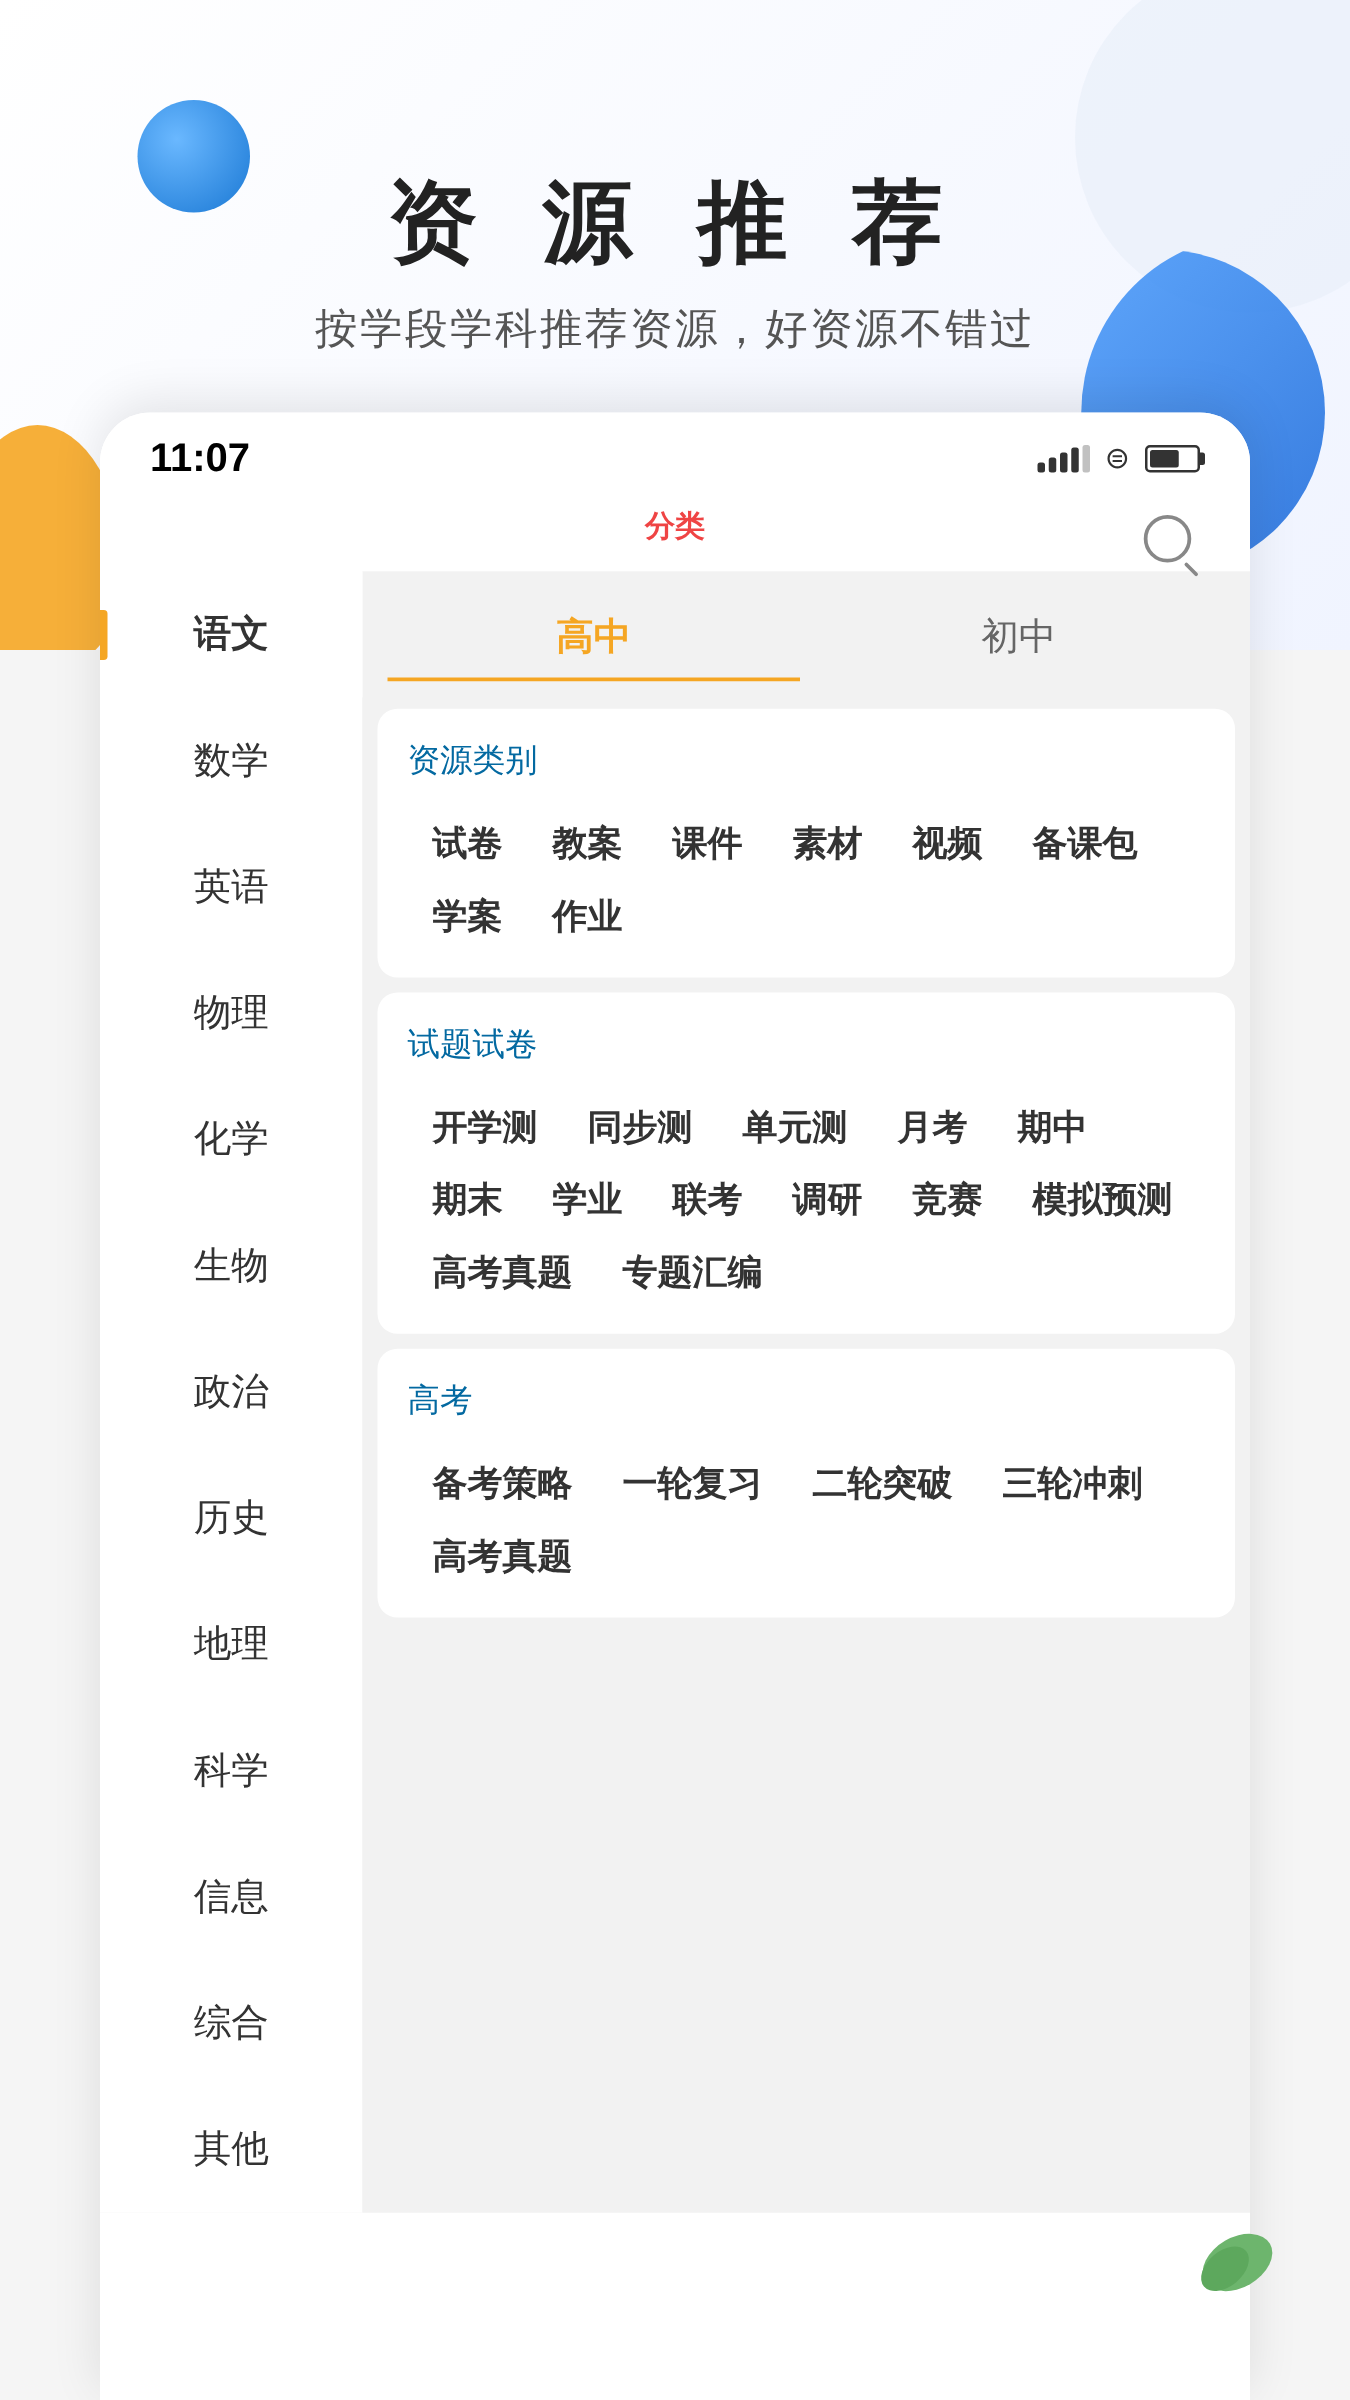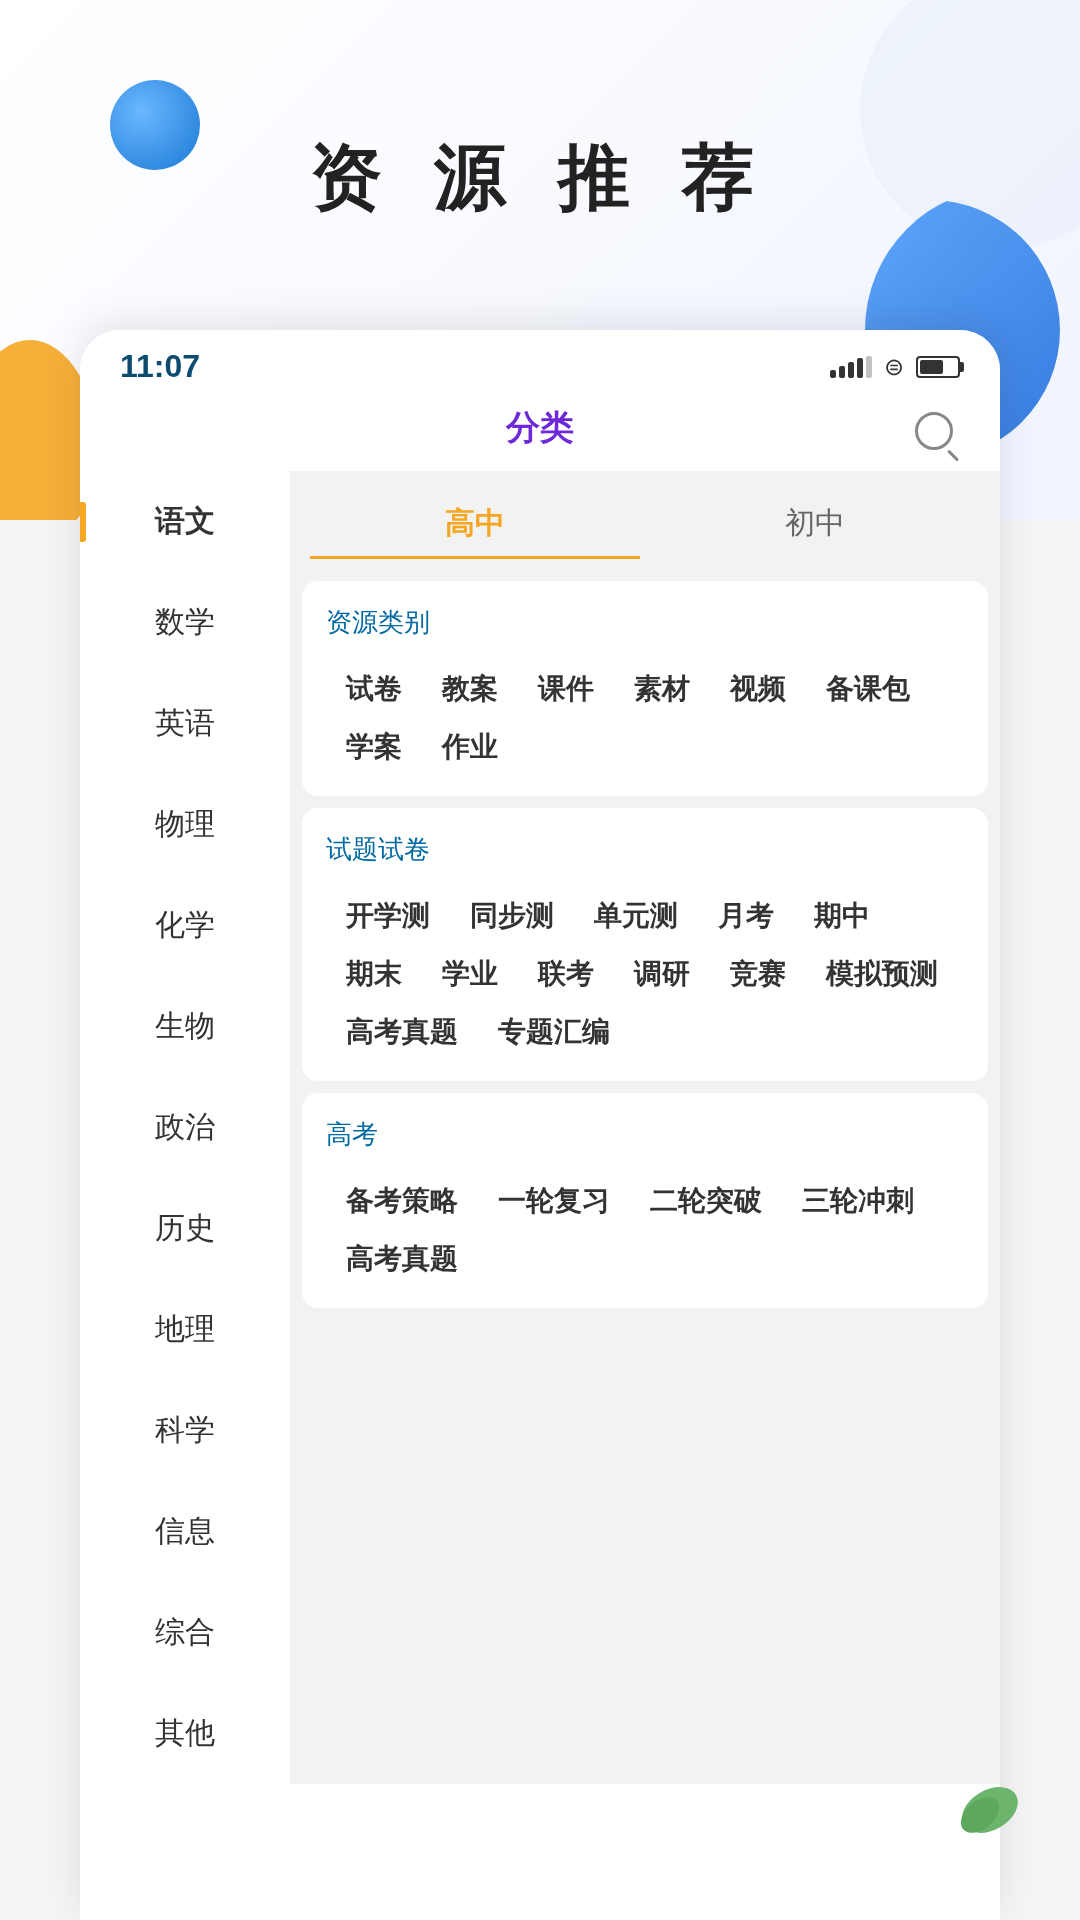--- a/index.html
+++ b/index.html
@@ -107,21 +107,21 @@
       display: flex;
       justify-content: space-between;
       align-items: center;
       padding: 18px 40px 10px;
       background: #fff;
     }
 
     .status-time {
       font-size: 32px;
       font-weight: 600;
-      color: #0c4a6e;
+      color: #000000;
     }
 
     .status-icons {
       display: flex;
       align-items: center;
       gap: 12px;
     }
 
     .signal-bars {
       display: flex;
@@ -178,23 +178,23 @@
     .top-nav {
       display: flex;
       justify-content: center;
       align-items: center;
       padding: 10px 40px 20px;
       background: #fff;
       position: relative;
     }
 
     .nav-title {
-      font-size: 34px;
+      font-size: 24px;
       font-weight: 600;
-      color: #6d28d9;
+      color: #ef4444;
     }
 
     .search-btn {
       position: absolute;
       right: 40px;
       top: 10px;
       width: 52px;
       height: 52px;
       display: flex;
       align-items: center;
@@ -331,20 +331,21 @@
   </style>
 </head>
 <body>
 
 <div class="hero">
   <div class="hero-bg-circle-top-right"></div>
   <div class="hero-bg-circle-bottom-right"></div>
   <div class="hero-blue-dot"></div>
   <div class="hero-yellow-half"></div>
   <h1 class="hero-title">资 源 推 荐</h1>
+  <p class="hero-subtitle">按学段学科推荐资源，好资源不错过</p>
 </div>
 
 <div class="phone-container">
 
   <div class="status-bar">
     <span class="status-time">11:07</span>
     <div class="status-icons">
       <div class="signal-bars">
         <span></span>
           <span></span>

